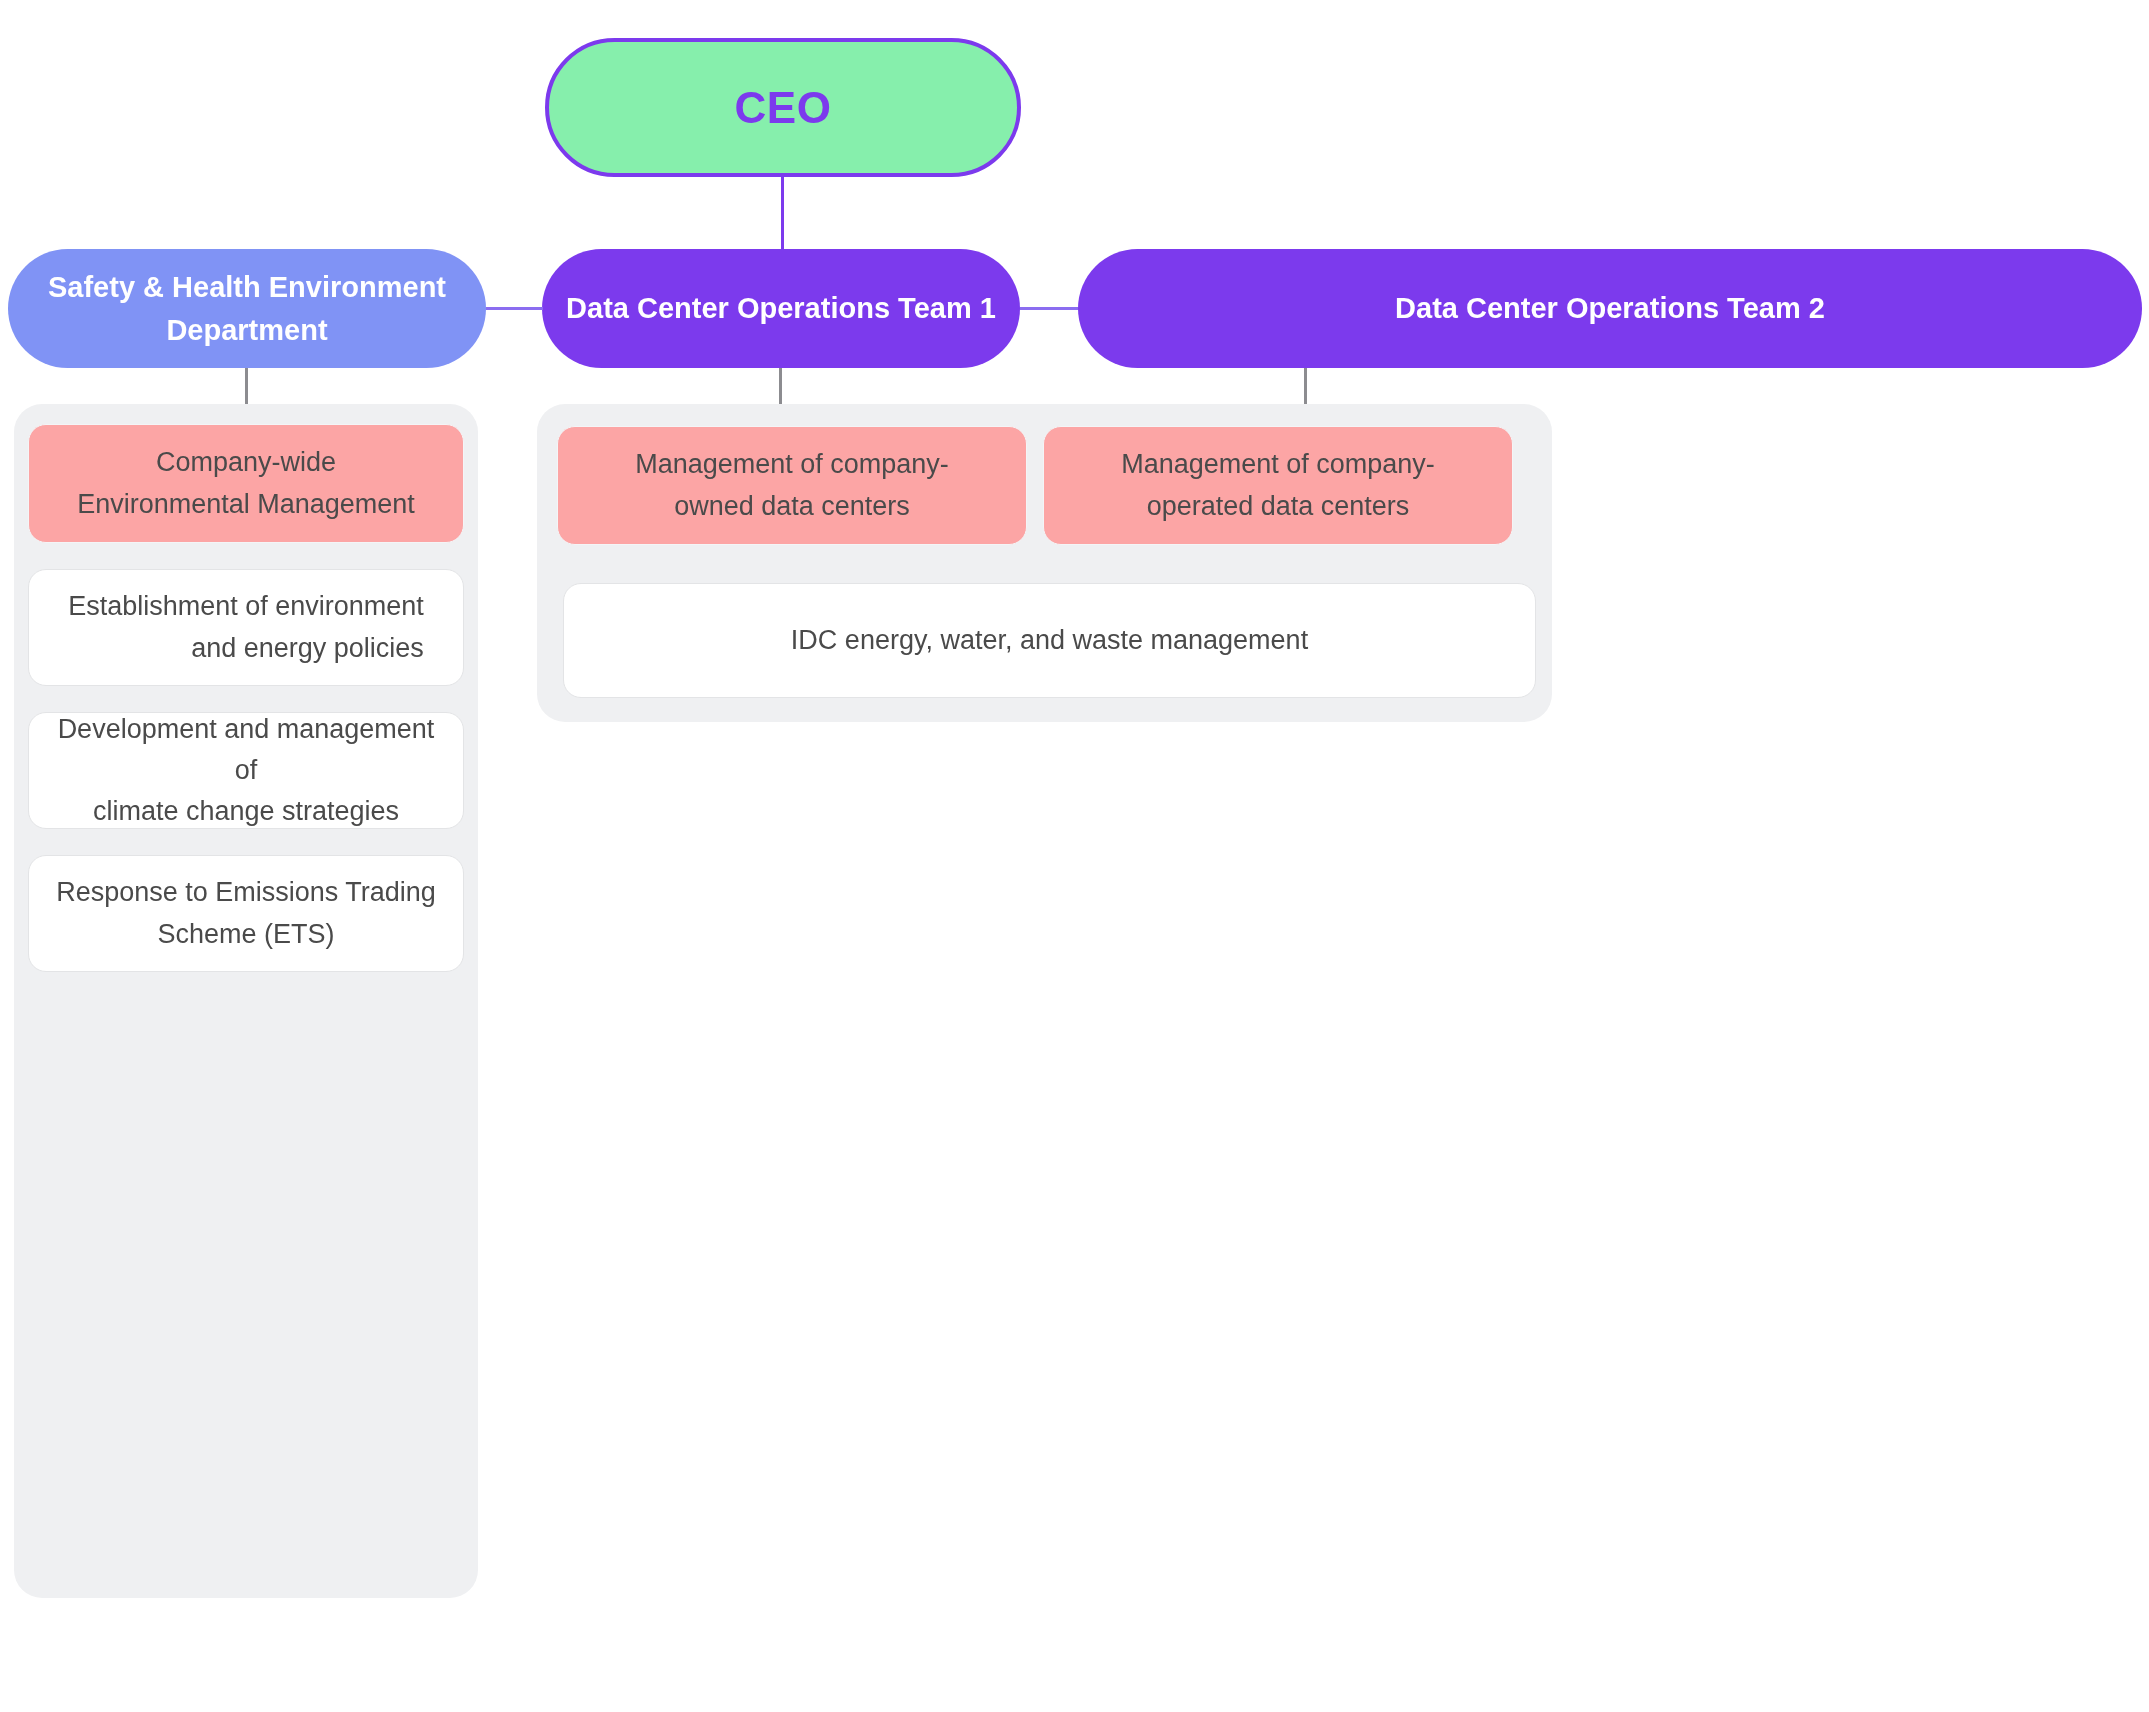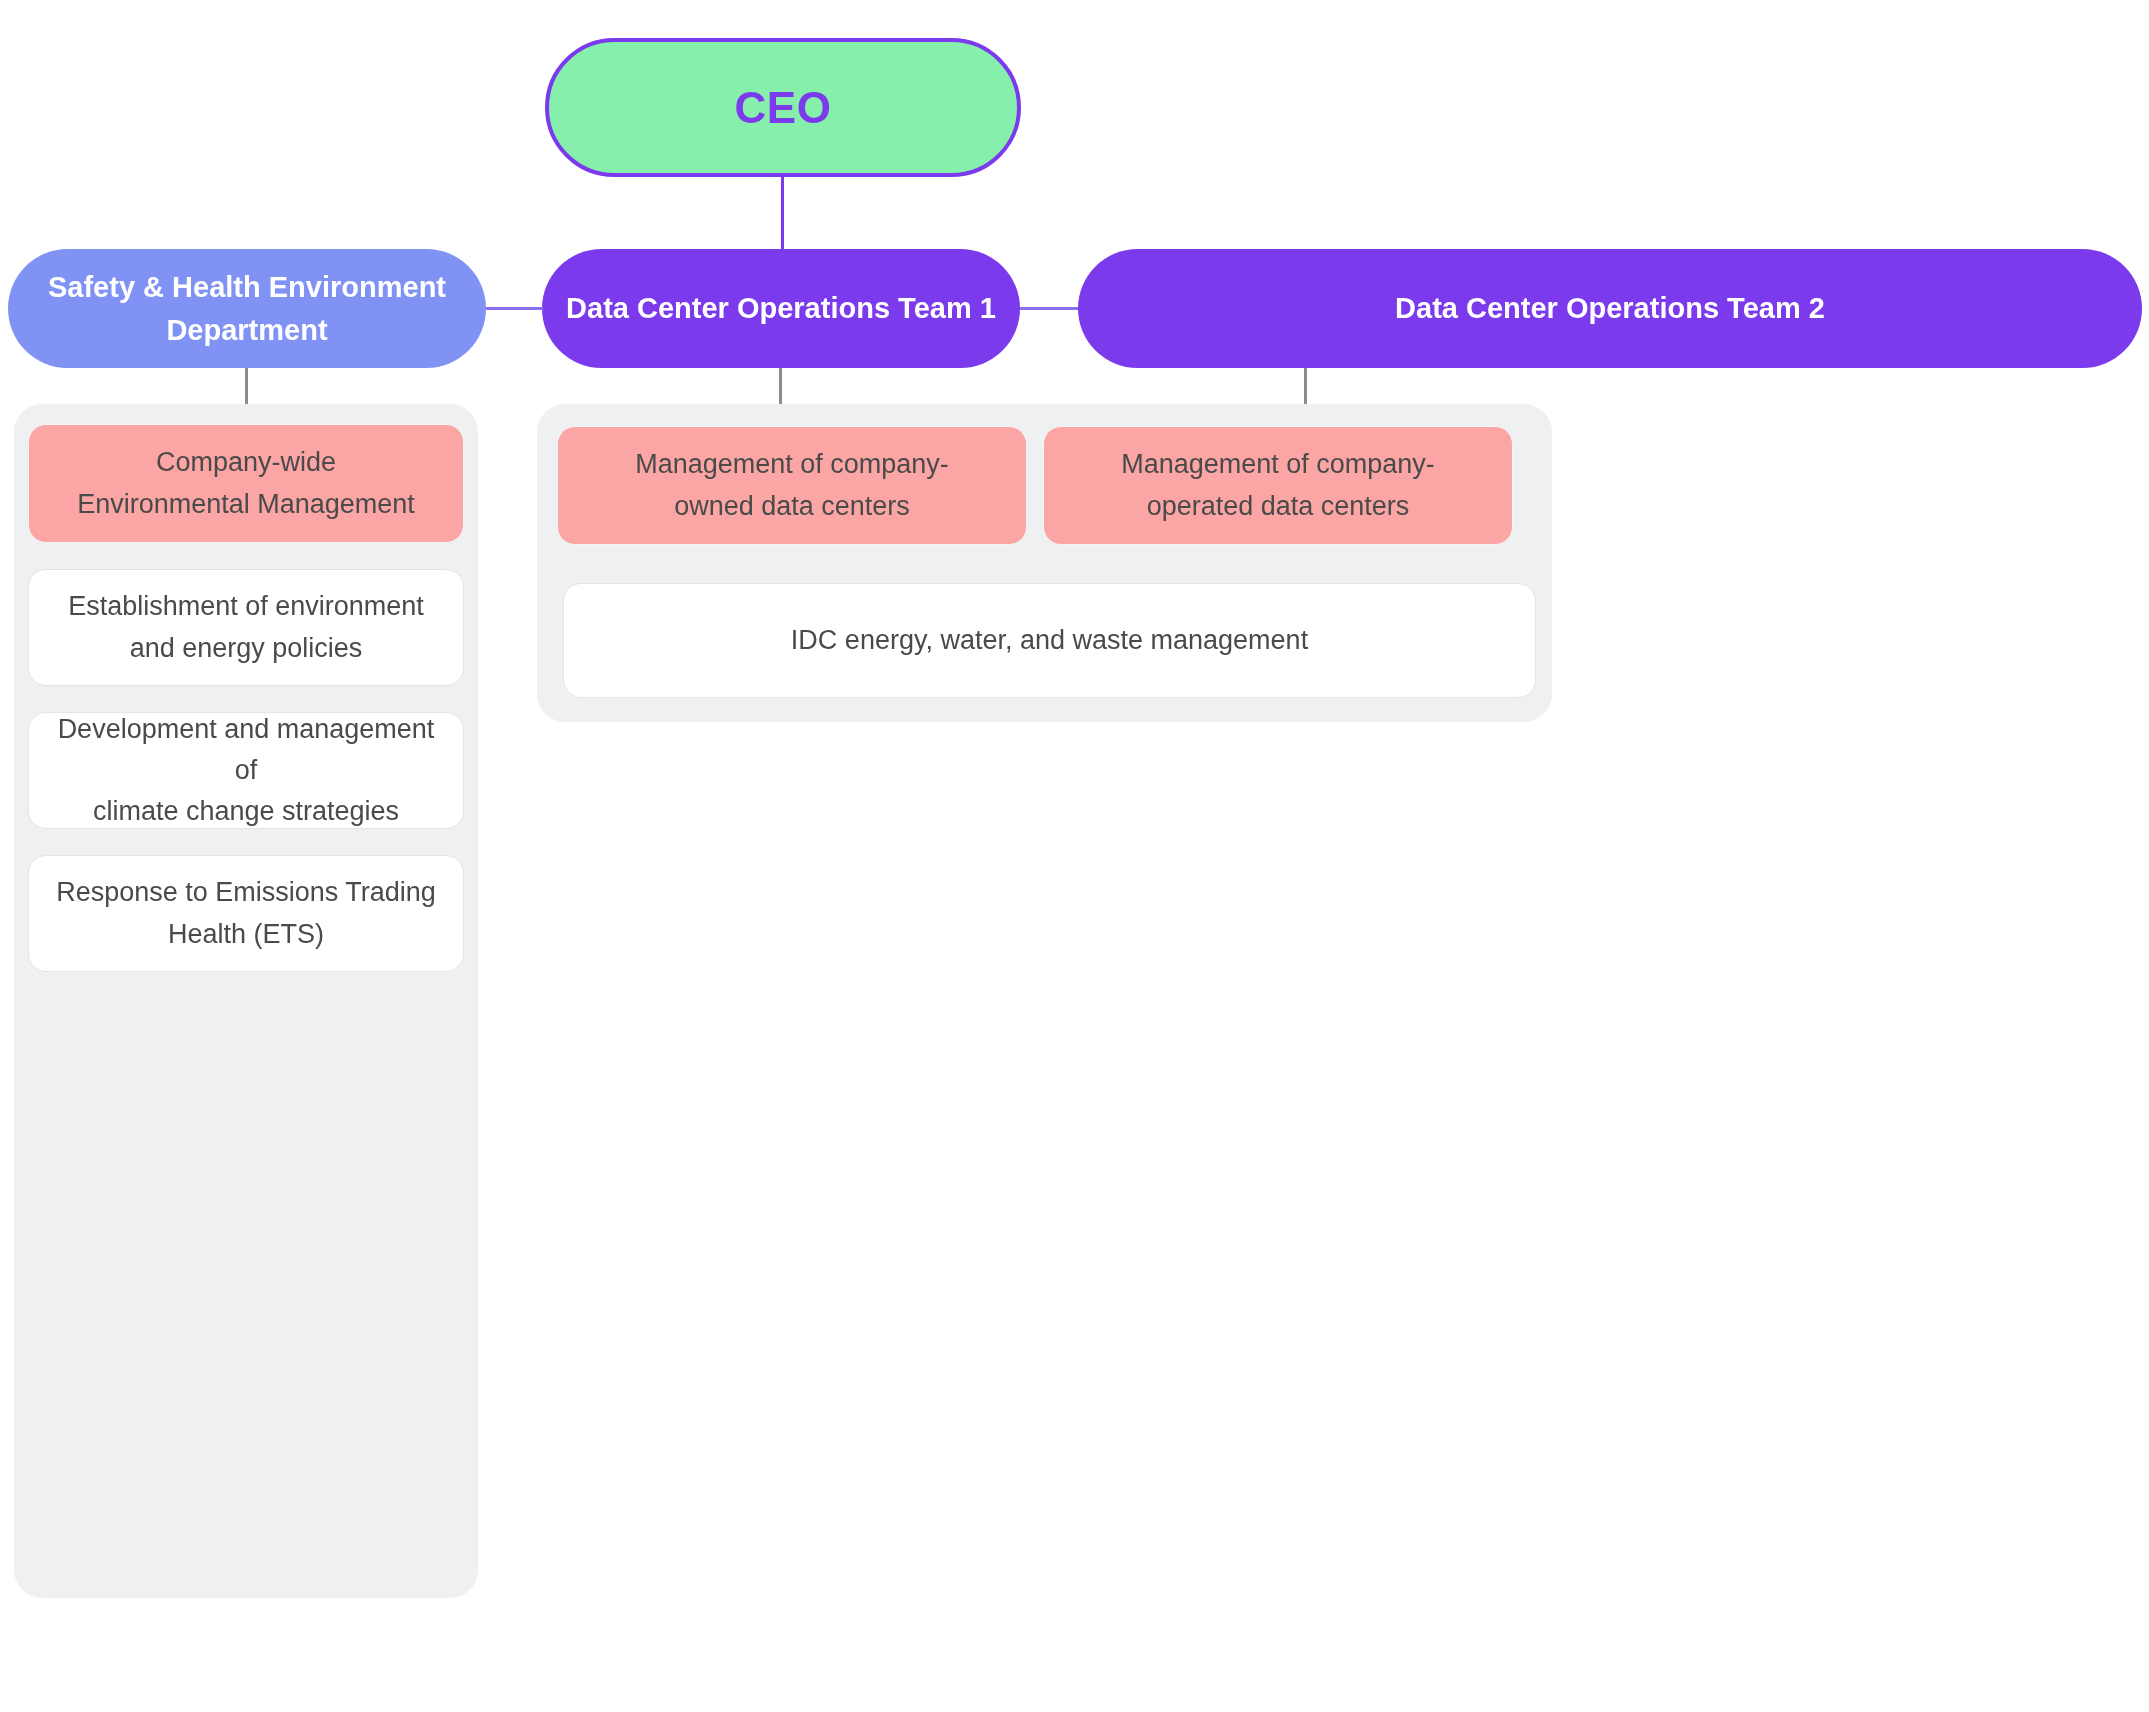--- a/index.html
+++ b/index.html
@@ -151,21 +151,21 @@
     width: 436px;
     display: flex;
     flex-direction: column;
     gap: 26px;
   }
   .left-stack .card {
     width: 436px;
     padding: 16px 22px;
   }
   .lc-0 { height: 119px; }
-  .lc-1 { height: 117px; }
+  .lc-1 { height: 117px; text-align: right; }
   .lc-2 { height: 117px; }
   .lc-3 { height: 117px; }
   .lc-4 { height: 199px; }
 
   
   .right-top-row {
     position: absolute;
     left: 557px;
     top: 426px;
     width: 975px;
@@ -219,21 +219,21 @@
   <div class="panel panel-right"></div>
 
   <div class="left-stack">
     <div class="card card-muted multiline lc-0">Company-wide
 Environmental Management</div>
     <div class="card card-white multiline lc-1">Establishment of environment
 and energy policies</div>
     <div class="card card-white multiline lc-2">Development and management of
 climate change strategies</div>
     <div class="card card-white multiline lc-3">Response to Emissions Trading
-Health (ETS)</div>
+Scheme (ETS)</div>
   </div>
 
   <div class="right-top-row">
     <div class="card card-muted multiline">Management of company-
 owned data centers</div>
     <div class="card card-muted multiline">Management of company-
 operated data centers</div>
   </div>
 
   <div class="card card-white right-wide-card">IDC energy, water, and waste management</div>

